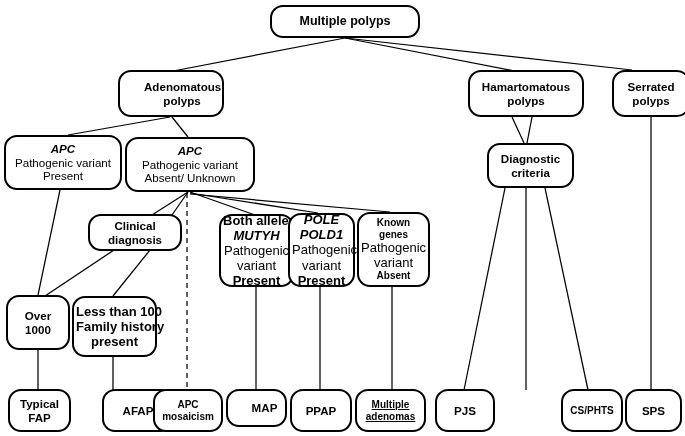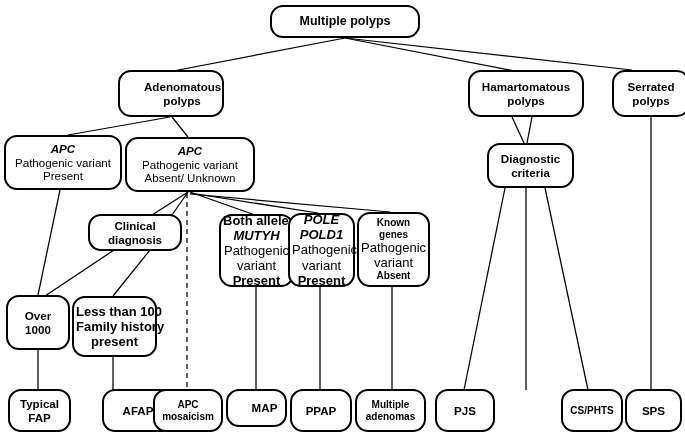--- a/index.html
+++ b/index.html
@@ -203,21 +203,21 @@
       <span class="ln b s12">MAP</span>
     </span>
   </div>
 
   <div class="node" style="left:290px;top:389px;width:62px;height:43px;">
     <span class="lines">
       <span class="ln b s12">PPAP</span>
     </span>
   </div>
 
-  <div class="node" style="left:355px;top:389px;width:71px;height:43px;">
+  <div class="node" style="left:355px;top:389px;width:71px;height:43px;text-decoration:underline;">
     <span class="lines">
       <span class="ln b s11">Multiple</span>
       <span class="ln b s11">adenomas</span>
     </span>
   </div>
 
   <div class="node" style="left:435px;top:389px;width:60px;height:43px;">
     <span class="lines">
       <span class="ln b s12">PJS</span>
     </span>

